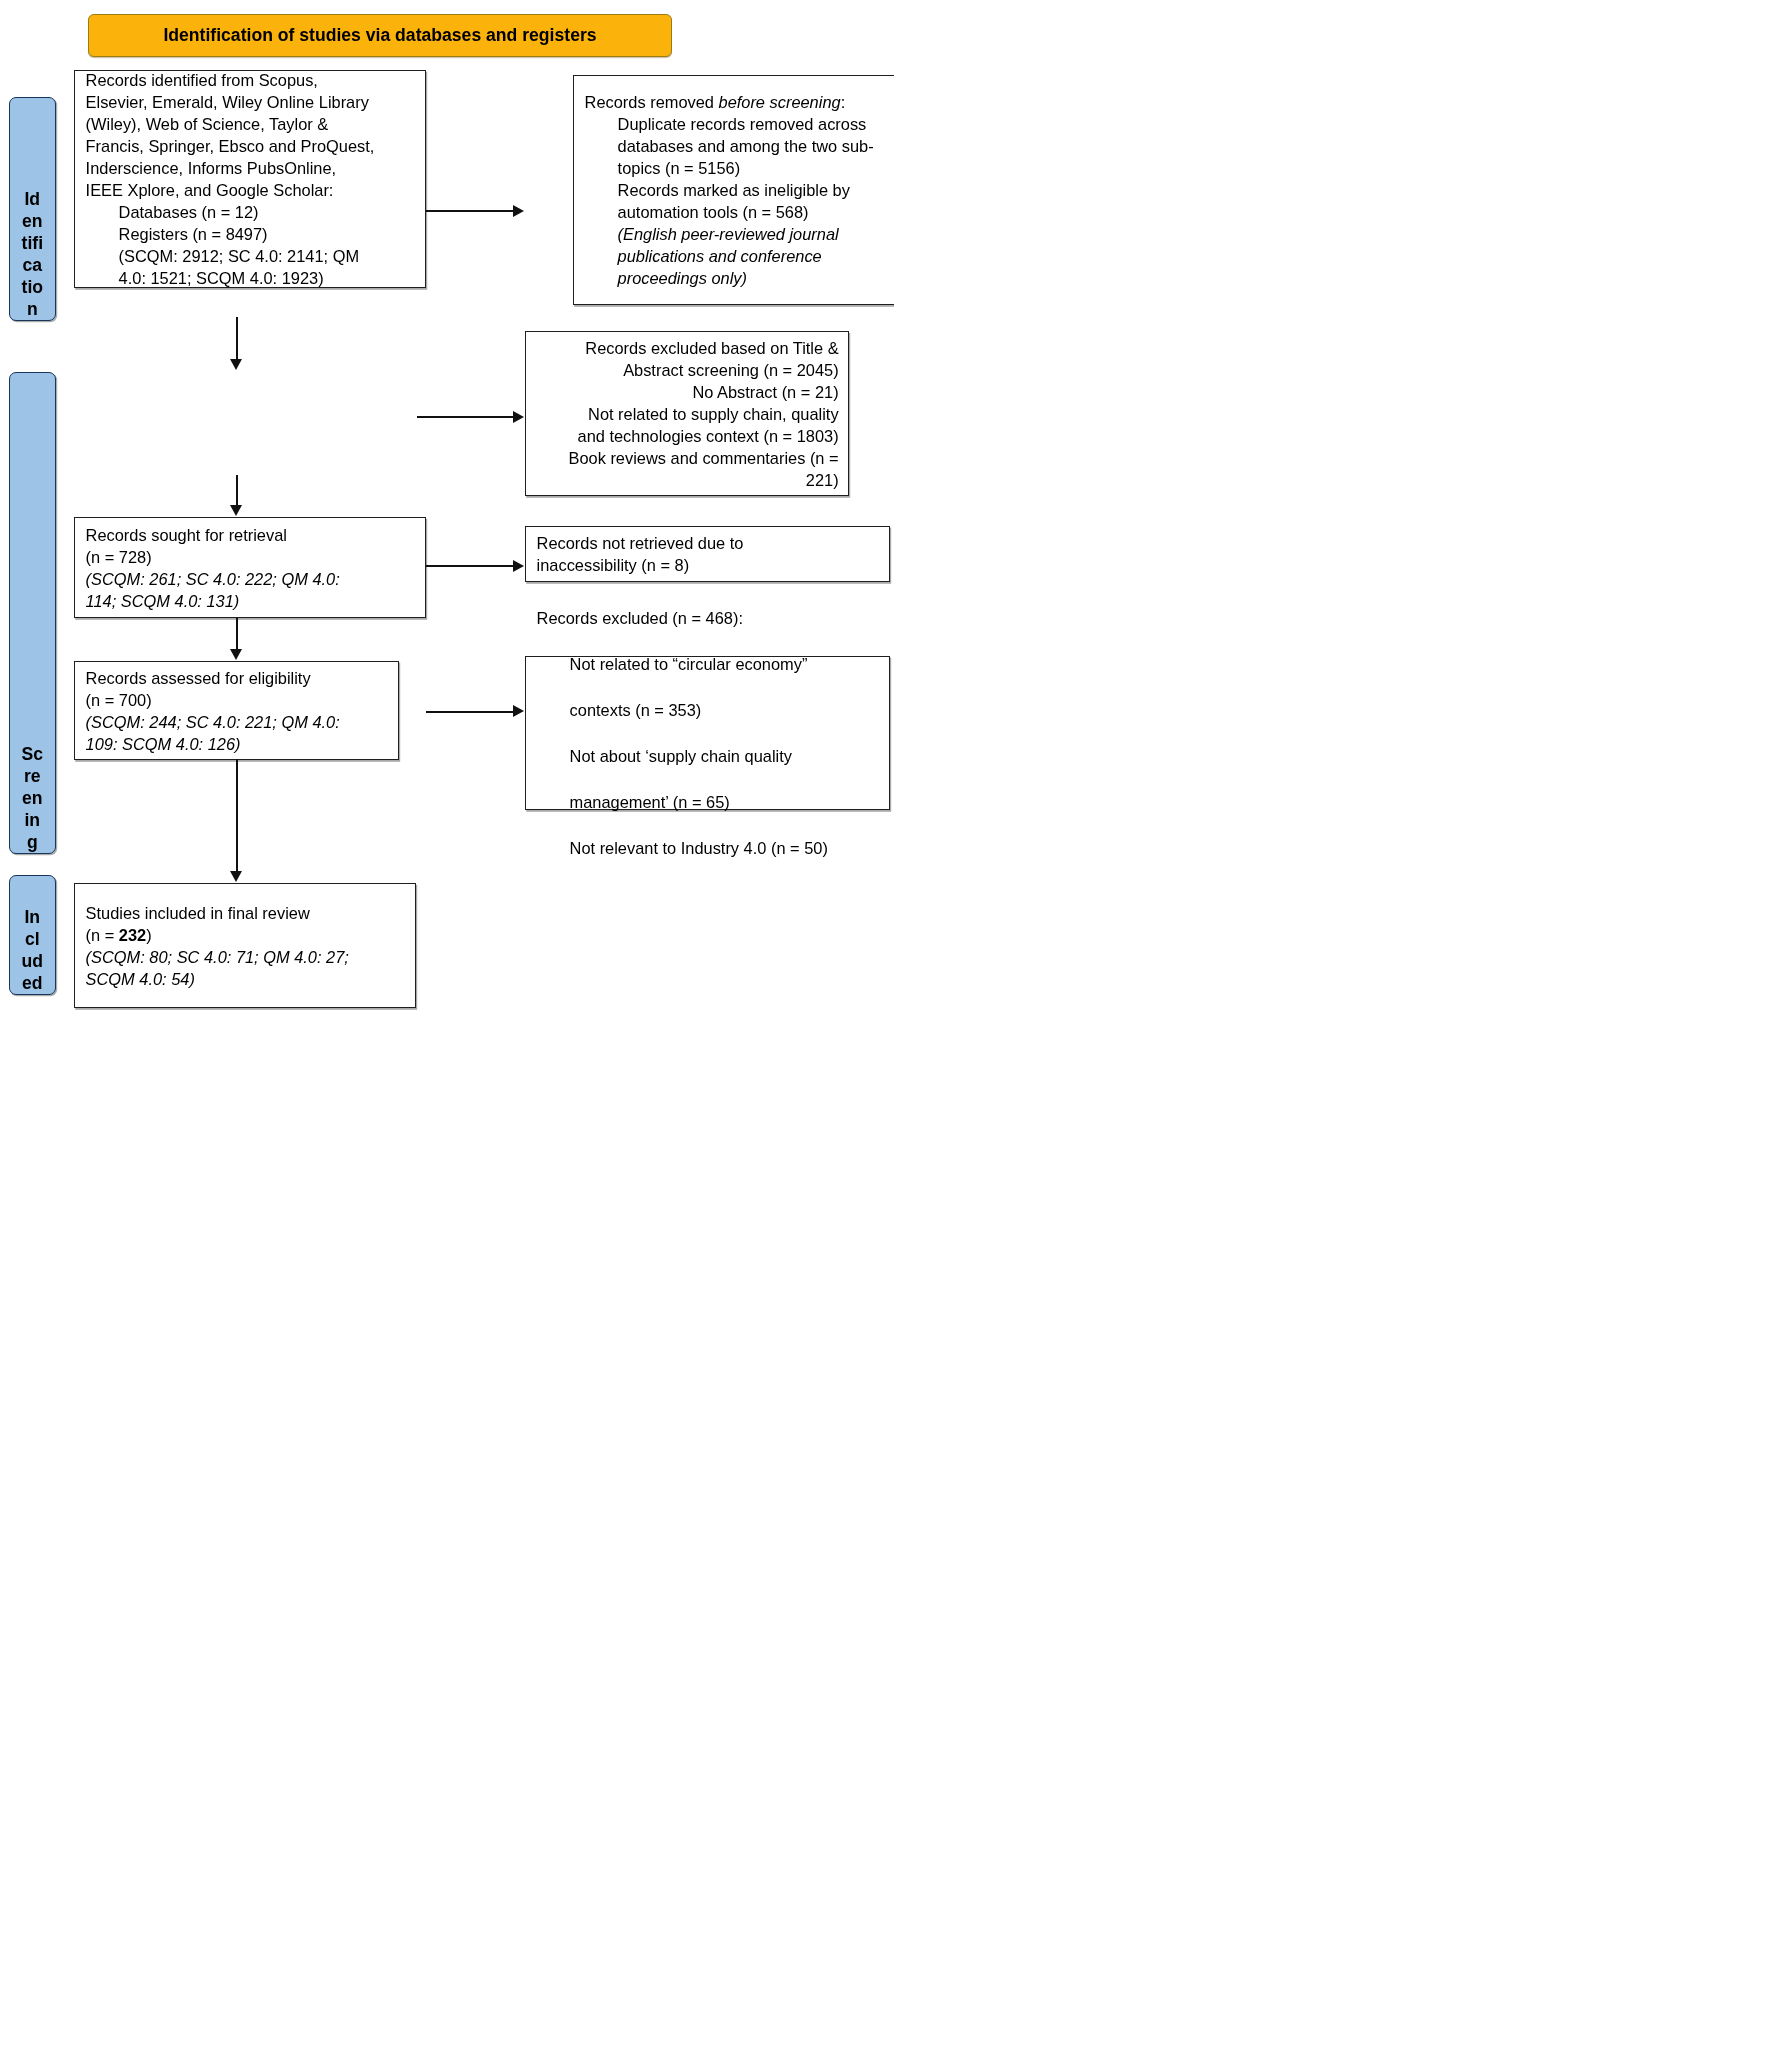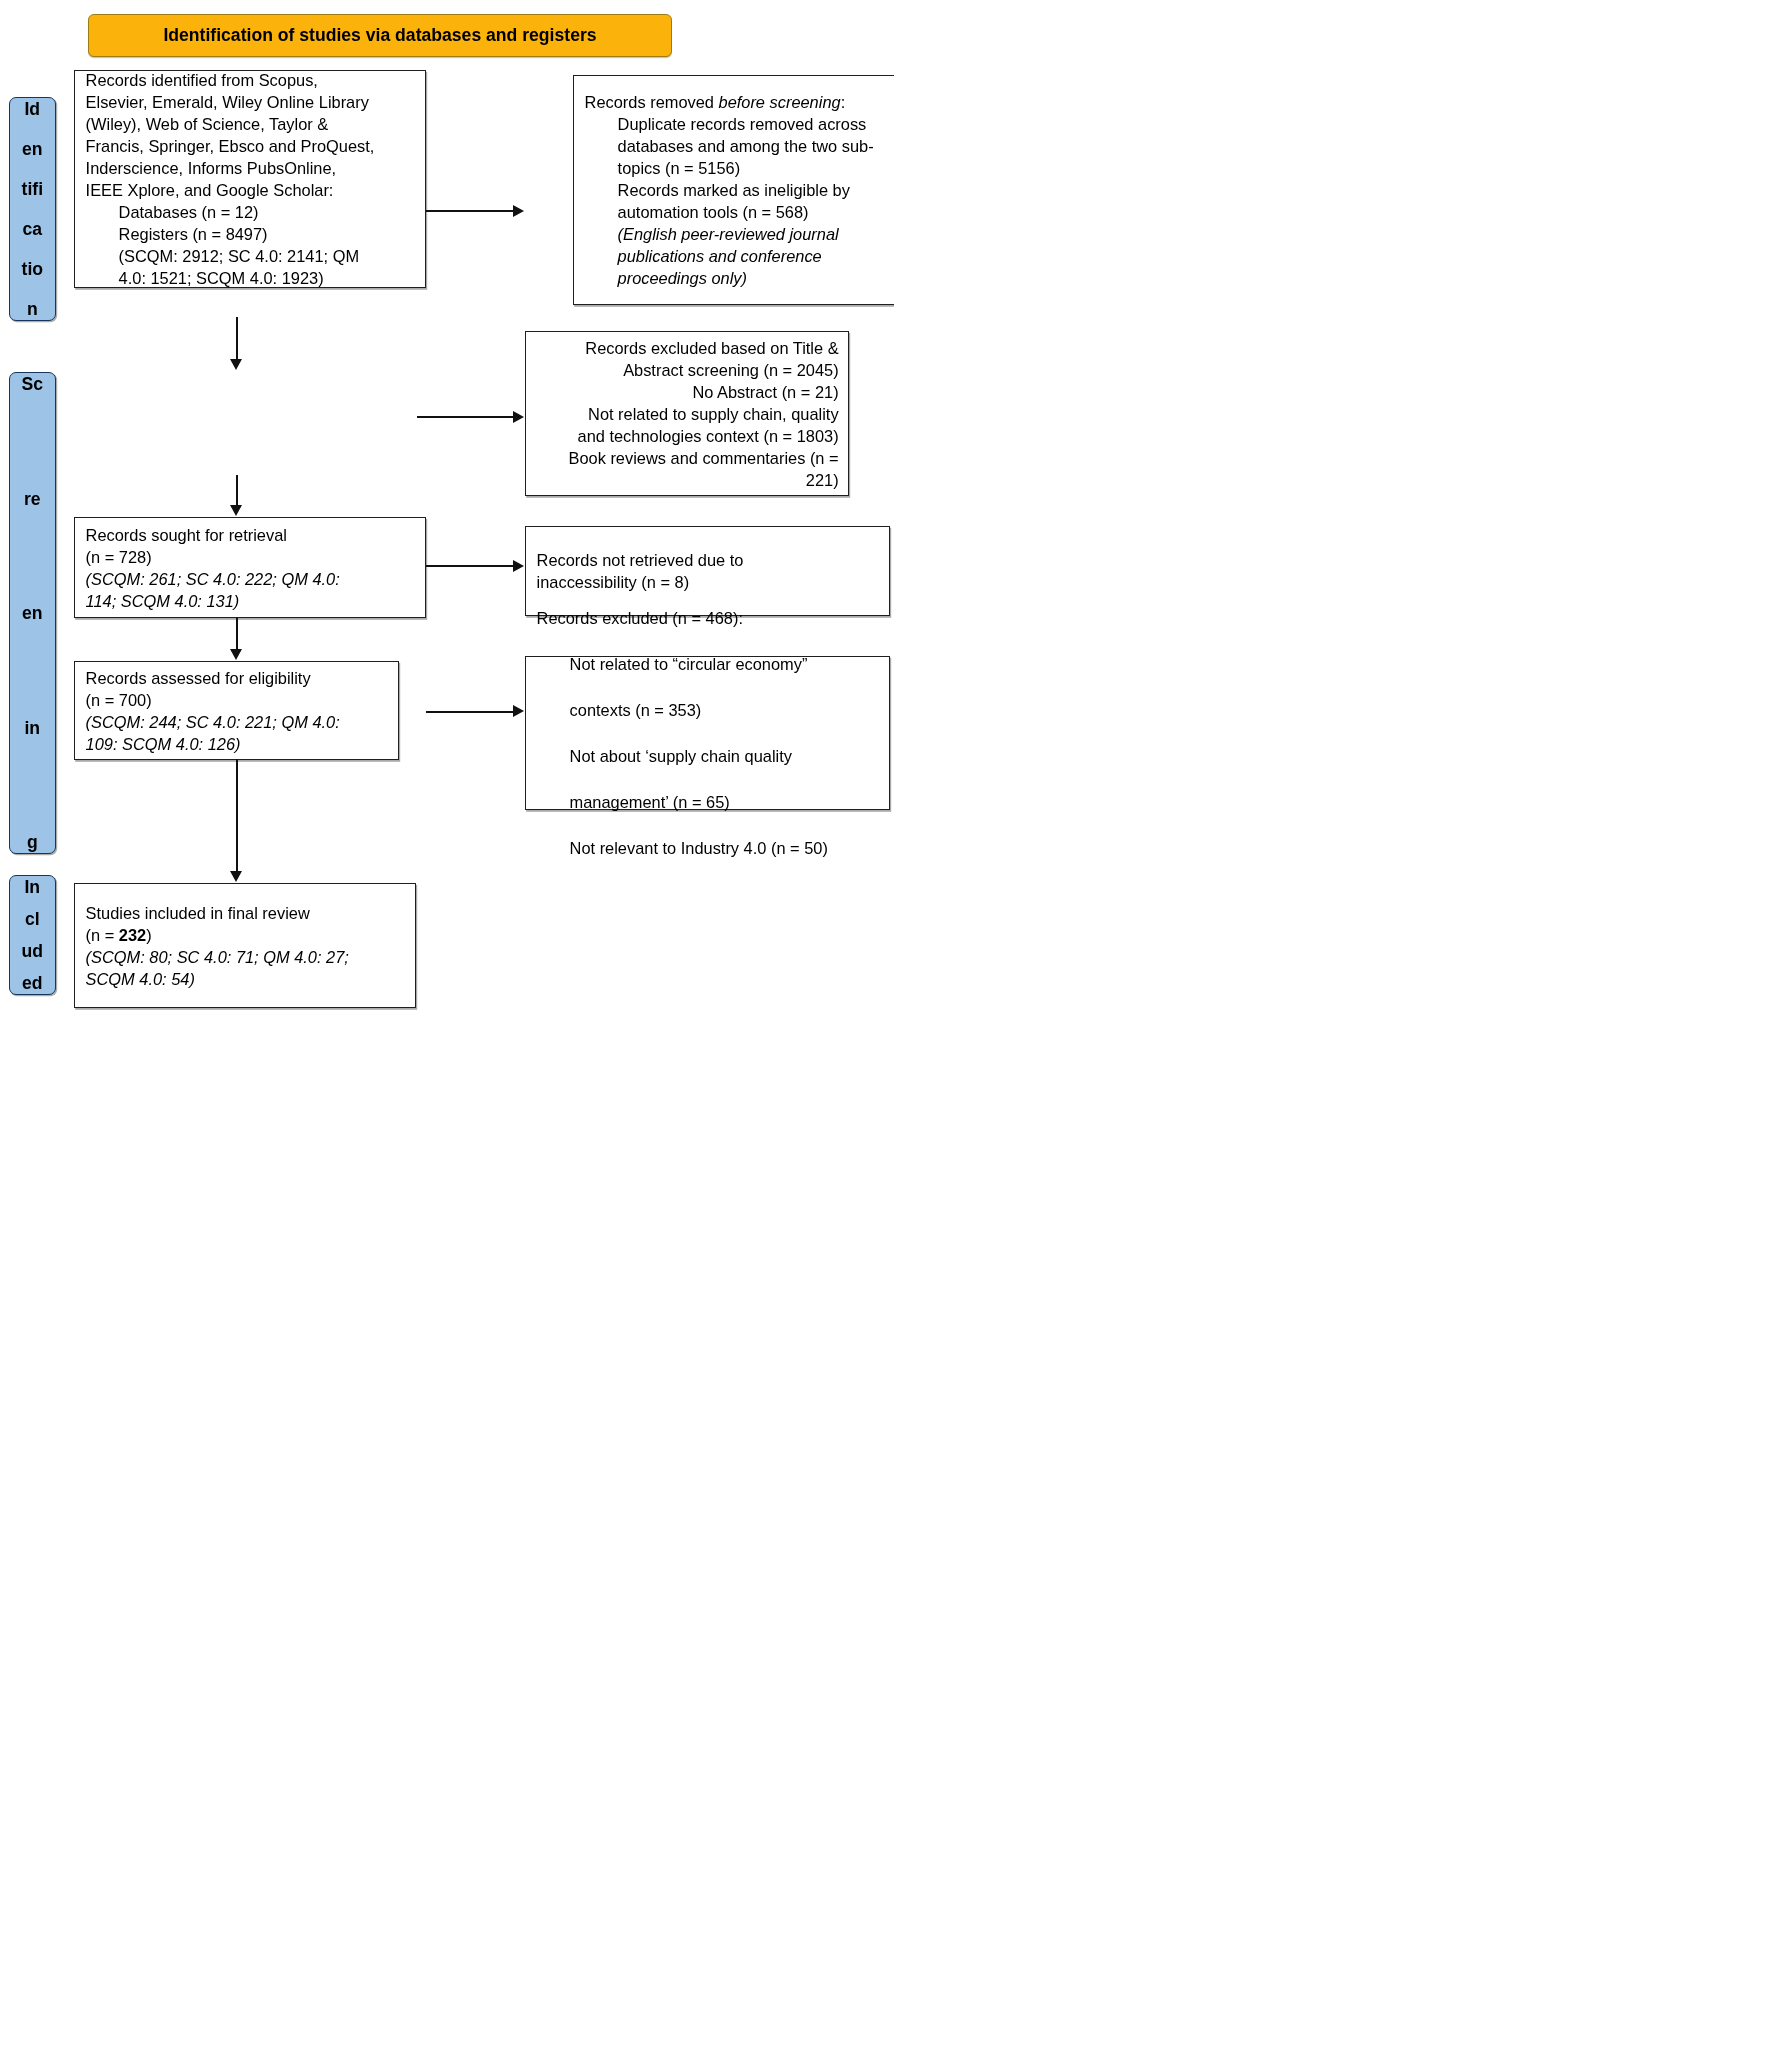--- a/index.html
+++ b/index.html
@@ -23,21 +23,21 @@
     box-shadow:0 1.2px 0 rgba(120,100,30,.35);
     margin-top:9px;
   }
   
   .stage{
     position:absolute;left:8.8px;width:47px;
     box-sizing:border-box;
     background:var(--stage_fill,#9DC3E6);
     border:1.8px solid var(--stage_border,#16365C);
     border-radius:7px;
-    display:flex;flex-direction:column;align-items:center;justify-content:space-between;
+    display:flex;flex-direction:column;align-items:center;justify-content:flex-end;
     font-size:17.6px;font-weight:bold;line-height:22px;text-align:center;
     box-shadow:1.2px 1.2px 0 rgba(70,70,70,.45);
   }
   #stage-identification{top:97px;height:224px;}
   #stage-screening{top:372px;height:482px;}
   #stage-included{top:875px;height:120px;}
   
   .wbox{
     position:absolute;box-sizing:border-box;
     background:var(--box_bg,#fff);
@@ -47,21 +47,21 @@
     font-size:16.4px;line-height:22px;
     padding:3.5px 9.4px 3.5px 10.6px;
   }
   #box-identified{left:74px;top:70px;width:352px;height:218px;}
   #box-screened{left:74px;top:371px;width:342px;height:104px;}
   #box-sought{left:74px;top:517px;width:352px;height:101px;}
   #box-assessed{left:74px;top:661px;width:325px;height:99px;}
   #box-included{left:74px;top:883px;width:342px;height:125px;justify-content:center;}
   #box-removed{left:525px;top:75px;width:365px;height:230px;margin-left:48px;}
   #box-excluded-ta{left:525px;top:331px;width:324px;height:165px;align-items:flex-end;}
-  #box-not-retrieved{left:525px;top:526px;width:365px;height:90px;}
+  #box-not-retrieved{left:525px;top:526px;width:365px;height:56px;}
   #box-excluded-el{left:525px;top:656px;width:365px;height:154px;gap:24px;}
   .line{white-space:nowrap;}
   .line.ind{padding-left:33px;}
   .it{font-style:italic;}
   .b{font-weight:bold;}
   
   .shaft-v{position:absolute;width:1.8px;background:var(--arrow,#111);}
   .shaft-h{position:absolute;height:1.8px;background:var(--arrow,#111);}
   .head-down{
     position:absolute;width:0;height:0;

